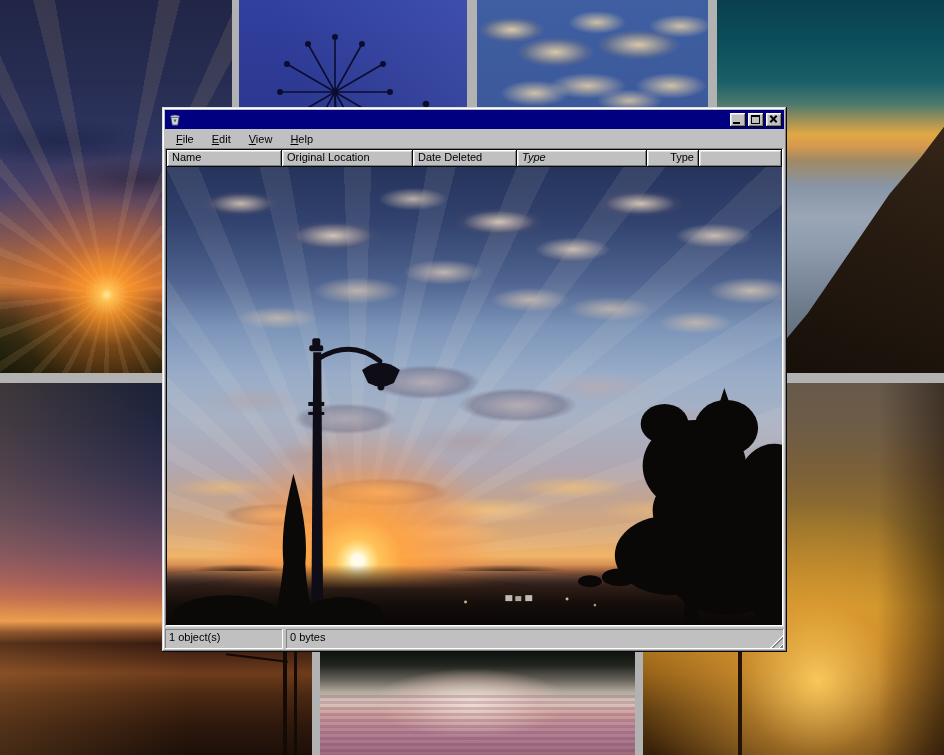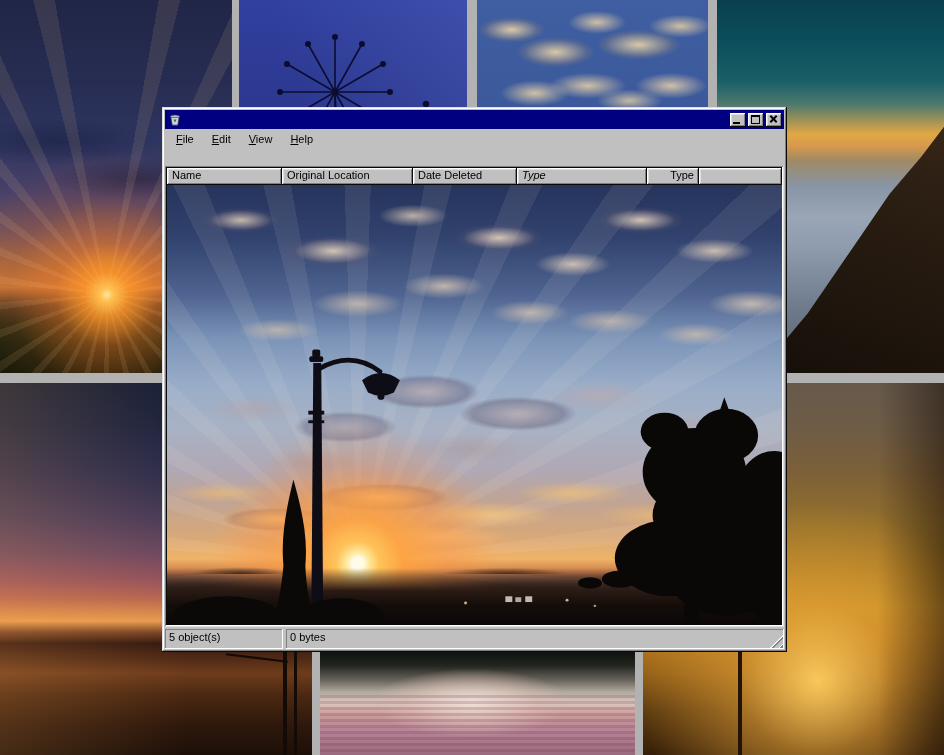--- a/index.html
+++ b/index.html
@@ -84,21 +84,21 @@
   .g-x   { position:absolute; inset:0; }
   .g-x::before, .g-x::after { content:""; position:absolute; left:3px; top:5.5px; width:9px; height:2px; background:#000; }
   .g-x::before { transform:rotate(45deg); } .g-x::after { transform:rotate(-45deg); }
 
   .menubar { height:19px; display:flex; align-items:center; padding-left:5px; gap:6px; flex:0 0 auto; }
   .mitem { font-size:11px; color:#000; padding:2px 6px; }
   .mn { text-decoration:underline; }
 
   .listview { flex:1; display:flex; flex-direction:column; overflow:hidden; background:#c0c0c0;
     box-shadow: inset -1px -1px #dfdfdf, inset 1px 1px #808080, inset -2px -2px #ffffff, inset 2px 2px #0a0a0a;
-    padding:2px;margin-top:18px; }
+    padding:2px; }
   .hdr { height:17px; display:flex; flex:0 0 auto; background:#c0c0c0; }
   .hcell { font-size:11px; color:#000; padding:1px 5px 0; background:#c0c0c0; white-space:nowrap; overflow:hidden;
     box-shadow: inset -1px -1px #0a0a0a, inset 1px 1px #ffffff, inset -2px -2px #808080, inset 2px 2px #dfdfdf; }
   .c0{width:115px;} .c1{width:131px;} .c2{width:104px;} .c3{width:130px;font-style:italic;} .c4{width:52px; text-align:right;} .c5{flex:1;}
 
   
   .photo { position:relative; flex:1; overflow:hidden;
     background: linear-gradient(180deg,#26345c 0%,#31426e 12%,#4f6490 25%,#7b94b8 35%,#98acc8 45%,#a8b2c4 55%,#b0a8b4 65%,#c0a494 72%,#d8a878 80%,#f0b468 85%,#c87c48 88%,#4a3028 91%,#201612 94%,#0e0a08 100%); }
   .layer { position:absolute; inset:0; }
   .rays { background:repeating-conic-gradient(from 230deg at 31% 86%, rgba(255,240,220,0) 0 8deg, rgba(255,242,225,.08) 8deg 12deg); }
@@ -289,17 +289,17 @@
           <rect x="360" y="430" width="7" height="6" fill="#ded8d0" opacity="0.85"></rect>
           <circle cx="300" cy="437" r="1.5" fill="#ffd9a0" opacity="0.8"></circle>
           <circle cx="402" cy="434" r="1.5" fill="#ffe2b0" opacity="0.8"></circle>
           <circle cx="430" cy="440" r="1.3" fill="#ffd9a0" opacity="0.7"></circle>
         </g>
       </svg>
     </div>
   </div>
 
   <div class="statusbar">
-    <div class="spanel sp1">5 object(s)</div>
+    <div class="spanel sp1">1 object(s)</div>
     <div class="spanel sp2">0 bytes</div>
     <div class="grip"></div>
   </div>
 </div>
 
 </body></html>

